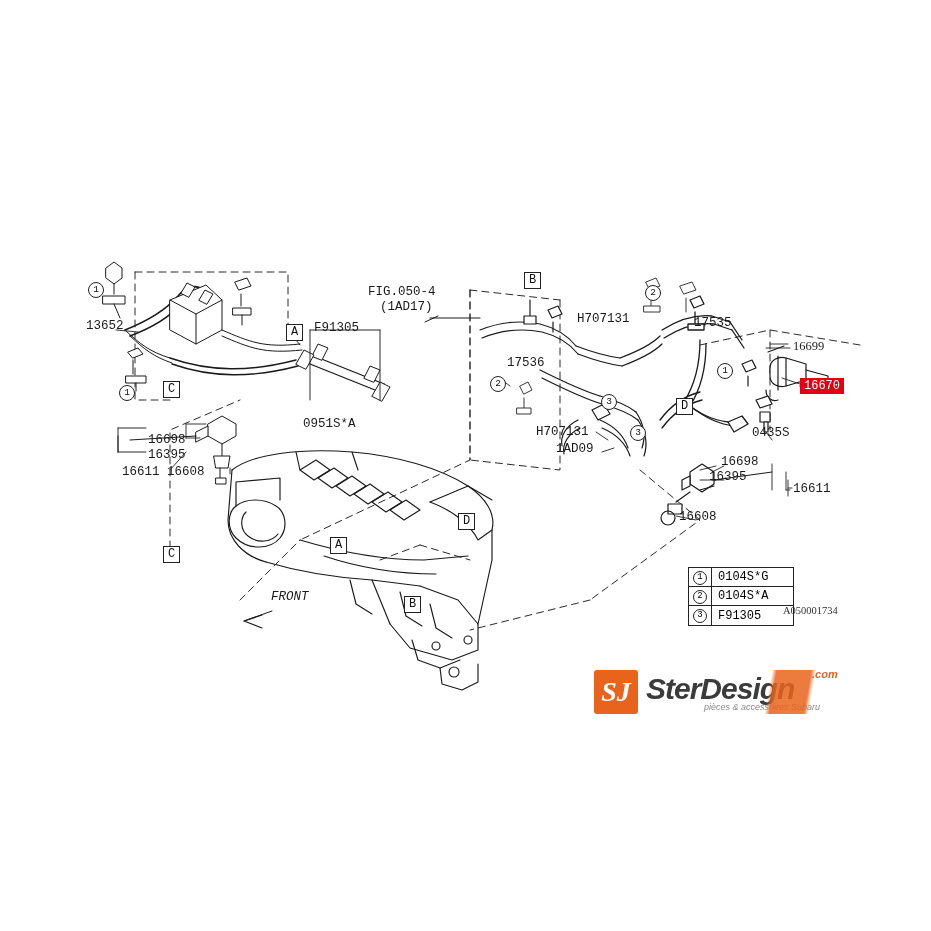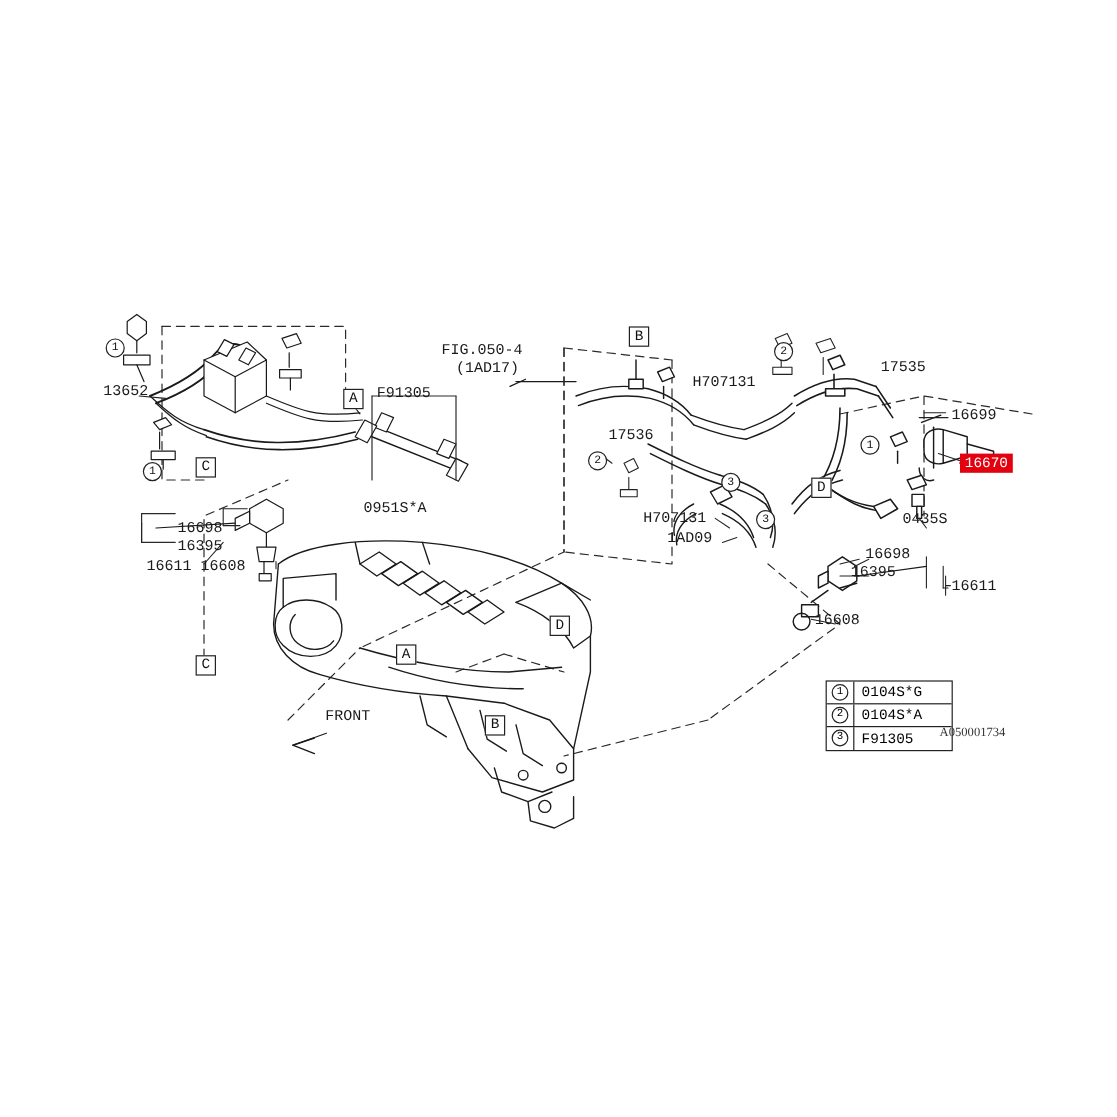--- a/index.html
+++ b/index.html
@@ -430,33 +430,33 @@
   <div class="lbl" style="left:167px; top:466px;">16608</div>
 
   <div class="lbl" style="left:303px; top:418px;">0951S*A</div>
   <div class="lbl" style="left:314px; top:322px;">F91305</div>
 
   <div class="lbl" style="left:507px; top:357px;">17536</div>
   <div class="lbl" style="left:577px; top:313px;">H707131</div>
   <div class="lbl" style="left:536px; top:426px;">H707131</div>
   <div class="lbl" style="left:556px; top:443px;text-align:center;">1AD09</div>
 
-  <div class="lbl" style="left:694px; top:300px;margin-left:40px;">17535</div>
-  <div class="lbl" style="left:793px; top:340px;">16699</div>
+  <div class="lbl" style="left:694px; top:317px;">17535</div>
+  <div class="lbl" style="left:793px; top:340px;font-family:Liberation Serif, serif;">16699</div>
   <div class="lbl" style="left:752px; top:427px;">0435S</div>
 
   <div class="lbl" style="left:721px; top:456px;">16698</div>
   <div class="lbl" style="left:709px; top:471px;">16395</div>
   <div class="lbl" style="left:793px; top:483px;">16611</div>
   <div class="lbl" style="left:679px; top:511px;">16608</div>
 
   <div class="lbl" style="left:368px; top:286px;text-align:center;">FIG.050-4</div>
   <div class="lbl" style="left:368px; top:301px;margin-left:12px;">(1AD17)</div>
 
-  <div class="lbl" style="left:271px; top:591px; ">FRONT</div>
+  <div class="lbl" style="left:271px; top:591px; font-style:italic;">FRONT</div>
 
   <div class="boxref" style="left:286px; top:324px;">A</div>
   <div class="boxref" style="left:330px; top:537px;">A</div>
   <div class="boxref" style="left:524px; top:272px;">B</div>
   <div class="boxref" style="left:404px; top:596px;">B</div>
   <div class="boxref" style="left:163px; top:381px;">C</div>
   <div class="boxref" style="left:163px; top:546px;">C</div>
   <div class="boxref" style="left:676px; top:398px;">D</div>
   <div class="boxref" style="left:458px; top:513px;">D</div>
 
@@ -480,14 +480,21 @@
       <div class="code">0104S*A</div>
     </div>
     <div class="row">
       <div class="num"><span>3</span></div>
       <div class="code">F91305</div>
     </div>
   </div>
 
   <div id="doc-code">A050001734</div>
 
+  <div id="watermark">
+    <div id="wm-badge">SJ</div>
+    <div id="wm-name">SterDesign</div>
+    <div id="wm-com">.com</div>
+    <div id="wm-tag">pièces &amp; accessoires Subaru</div>
+    <div id="wm-stripe"></div>
+  </div>
 
 </div>
 
 </body></html>

